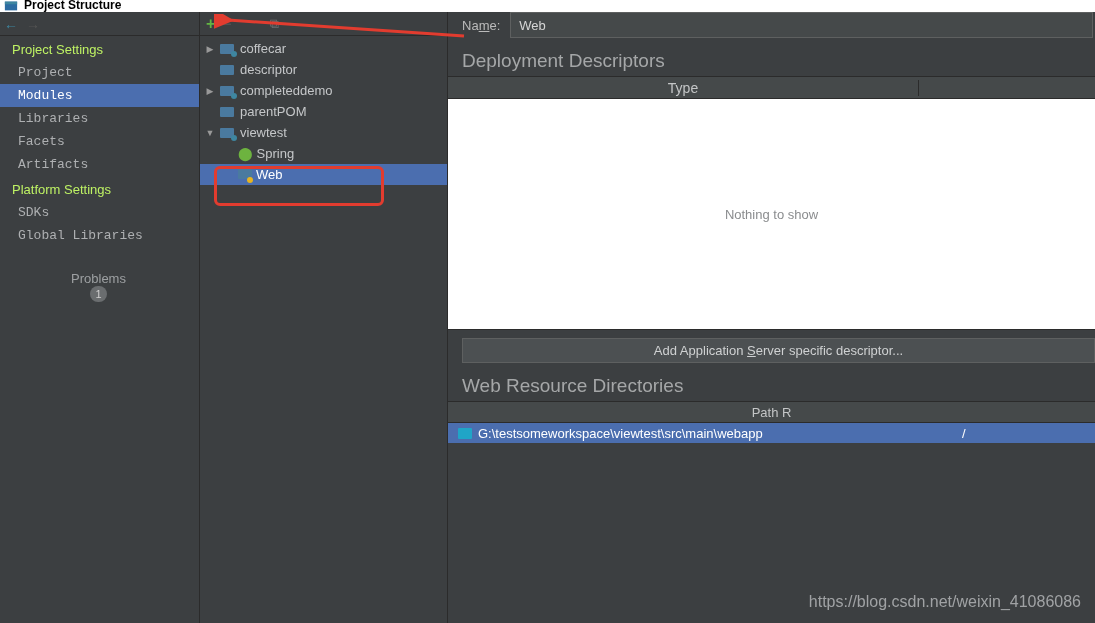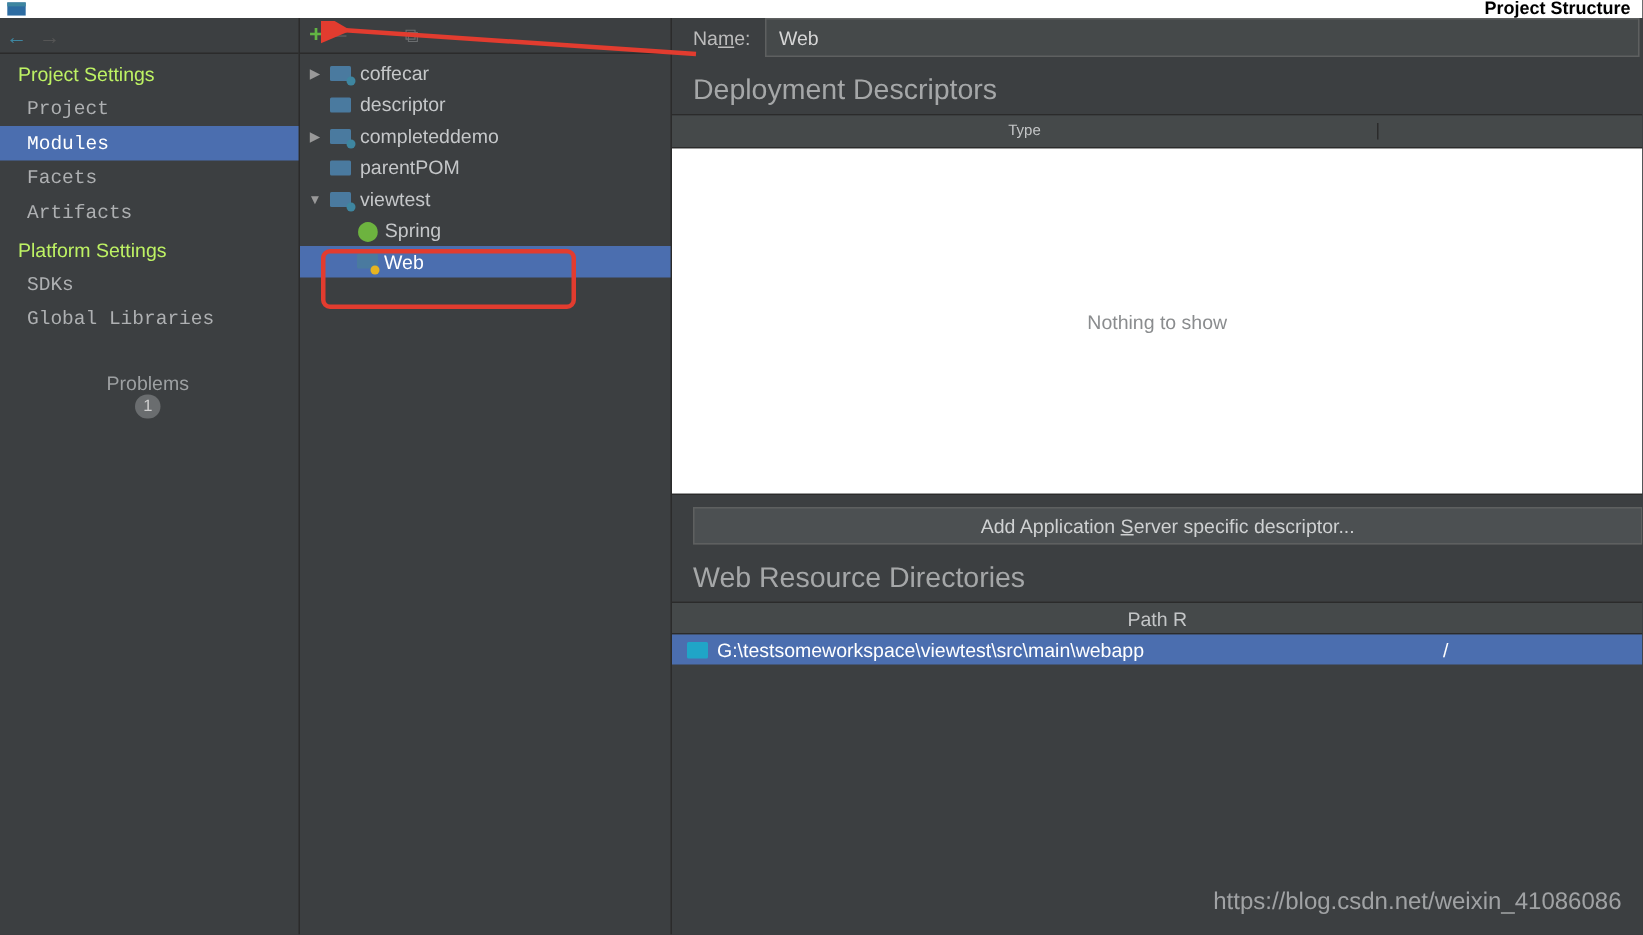--- a/index.html
+++ b/index.html
@@ -15,21 +15,20 @@
   }
   .titlebar {
     height: 12px;
     background: #fff;
     color: #000;
     font-weight: bold;
     padding: 0 8px 2px 24px;
     font-size: 12px;
     line-height: 10px;
     position: relative;
-    text-align: right;
   }
   .titlebar .tb-icon {
     position: absolute; left: 4px; top: -1px;
     width: 14px; height: 14px;
   }
   .main {
     display: flex;
     height: 611px;
   }
   
@@ -196,21 +195,21 @@
     display: flex;
     background: #45494a;
     border-bottom: 1px solid #2b2b2b;
     height: 22px;
     align-items: center;
   }
   .th {
     flex: 1;
     text-align: center;
     color: #c4c6c7;
-    font-size: 10px;
+    font-size: 14px;
     border-right: 1px solid #2b2b2b;
   }
   .th:last-child { border-right: none; flex: 0 0 176px; text-align: center; }
   .empty-body {
     height: 230px;
     display: flex;
     align-items: center;
     justify-content: center;
     color: #8a8c8e;
     background: #ffffff;
@@ -280,20 +279,21 @@
 <div class="main">
 
   <div class="sidebar">
     <div class="sidebar-toolbar">
       <span class="arrow-icon">←</span>
       <span class="arrow-icon dim">→</span>
     </div>
     <div class="sect-header">Project Settings</div>
     <div class="side-item">Project</div>
     <div class="side-item selected">Modules</div>
+    <div class="side-item">Libraries</div>
     <div class="side-item">Facets</div>
     <div class="side-item">Artifacts</div>
     <div class="sect-header">Platform Settings</div>
     <div class="side-item">SDKs</div>
     <div class="side-item">Global Libraries</div>
     <div style="height:18px"></div>
     <div class="side-row">
       <span>Problems</span>
       <span class="badge">1</span>
     </div>

